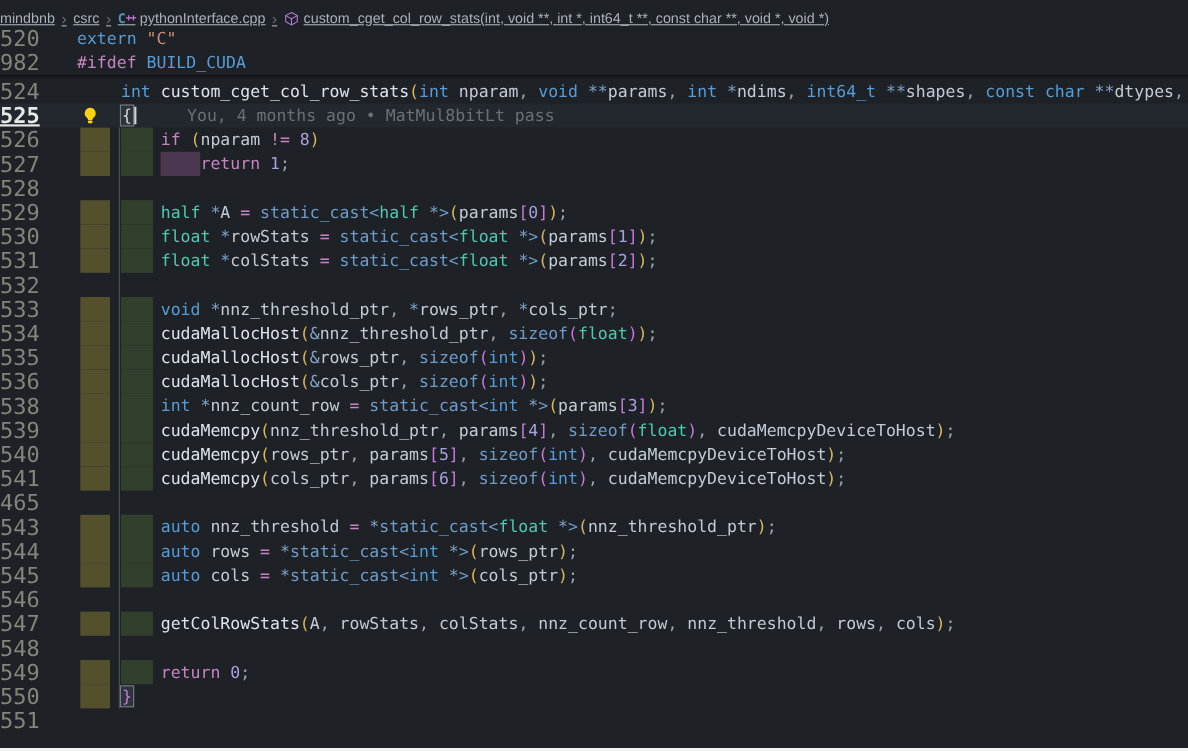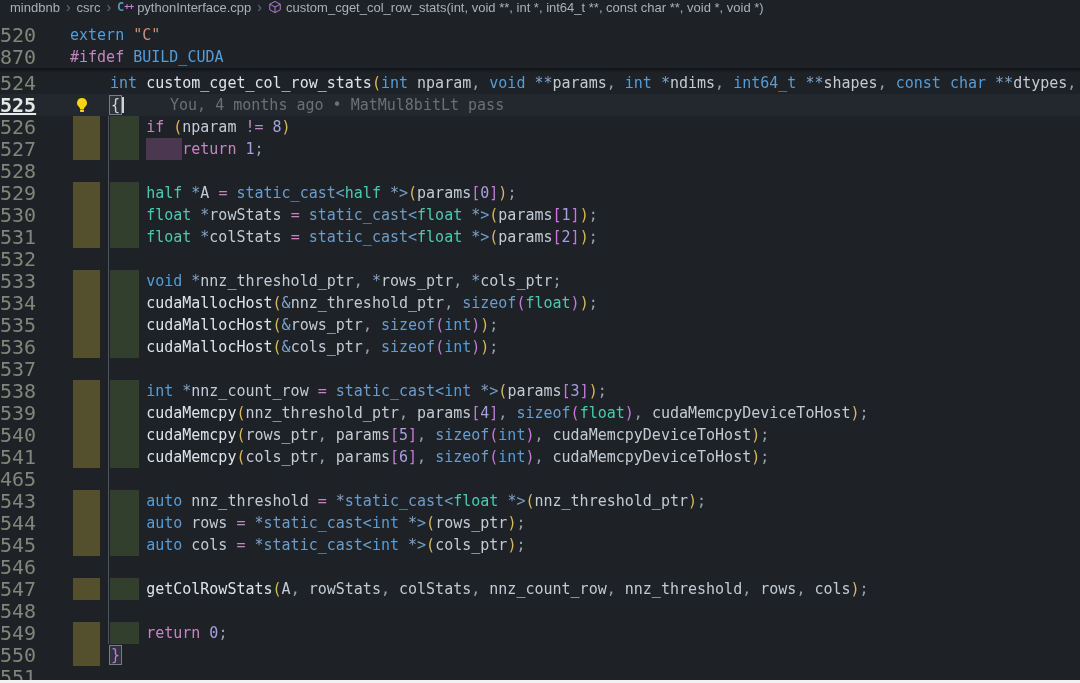--- a/index.html
+++ b/index.html
@@ -26,25 +26,25 @@
     --guide:#4d545c;
   }
   html,body{margin:0;padding:0;}
   body{
     width:1080px;height:683px;overflow:hidden;position:relative;
     background:var(--background);
     font-family:"DejaVu Sans Mono",monospace;
   }
   
   .breadcrumb{
-    height:24px;display:flex;align-items:flex-start;
-    padding-left:10px;
+    height:24px;display:flex;align-items:flex-end;
     font-family:"Liberation Sans","DejaVu Sans",sans-serif;
     font-size:13px;color:var(--breadcrumb-text);
     white-space:nowrap;
+    text-decoration:underline;
   }
   .bc-item{cursor:pointer;}
   .bc-sep{color:#6a7076;margin:0 6px;font-size:14px;line-height:1;}
   .cpp-icon{margin-right:4px;font-family:"DejaVu Sans Mono",monospace;font-size:12px;font-weight:bold;color:#519aba;}
   .cpp-icon .pp{color:#c679dd;font-size:9px;vertical-align:2px;letter-spacing:-1px;}
   .symbol-icon{margin-right:4px;display:inline-flex;align-items:center;}
   
   .rows{position:relative;}
   .row{
     position:relative;height:22px;line-height:22px;
@@ -108,38 +108,37 @@
       <path d="M8 1.6 L14 4.8 L14 11.2 L8 14.4 L2 11.2 L2 4.8 Z"></path>
       <path d="M2 4.8 L8 8 L14 4.8"></path>
       <path d="M8 14.4 L8 8"></path>
     </svg>
   </span>
   <span class="bc-item">custom_cget_col_row_stats(int, void **, int *, int64_t **, const char **, void *, void *)</span>
 </div>
 
 <div class="rows">
     <div class="row sticky"><div class="ln">520</div><div class="code"><span class="tk-kw">extern</span><span> </span><span class="tk-str">"C"</span></div></div>
-    <div class="row sticky shadow-below"><div class="ln">870</div><div class="code"><span class="tk-ctl">#ifdef</span><span> </span><span class="tk-kw">BUILD_CUDA</span></div></div>
+    <div class="row sticky shadow-below"><div class="ln">982</div><div class="code"><span class="tk-ctl">#ifdef</span><span> </span><span class="tk-kw">BUILD_CUDA</span></div></div>
     <div class="row"><div class="ln">524</div><div class="code"><span class="tk-kw">int</span><span> </span><span class="tk-fn">custom_cget_col_row_stats</span><span class="tk-b1">(</span><span class="tk-kw">int</span><span> </span><span class="tk-var">nparam</span><span class="tk-pun">,</span><span> </span><span class="tk-kw">void</span><span> </span><span class="tk-star">**</span><span class="tk-var">params</span><span class="tk-pun">,</span><span> </span><span class="tk-kw">int</span><span> </span><span class="tk-star">*</span><span class="tk-var">ndims</span><span class="tk-pun">,</span><span> </span><span class="tk-kw">int64_t</span><span> </span><span class="tk-star">**</span><span class="tk-var">shapes</span><span class="tk-pun">,</span><span> </span><span class="tk-kw">const</span><span> </span><span class="tk-kw">char</span><span> </span><span class="tk-star">**</span><span class="tk-var">dtypes</span><span class="tk-pun">,</span></div></div>
     <div class="row current"><div class="bulb"><svg width="16" height="16" viewBox="0 0 16 16">
           <path d="M8 1a5 5 0 0 0-3.2 8.8c.6.5 1.2 1.4 1.2 2.2h4c0-.8.6-1.7 1.2-2.2A5 5 0 0 0 8 1z" fill="#ffd210"></path>
           <rect x="6" y="12.6" width="4" height="2.4" rx="0.7" fill="#ffd210"></rect>
         </svg></div><div class="ln">525</div><div class="code"><span class="tk-bx1">{</span><span class="cursor"></span><span class="blame">You, 4 months ago • MatMul8bitLt pass</span></div></div>
     <div class="row"><div class="olive"></div><div class="green"></div><div class="ln">526</div><div class="code"><span>    </span><span class="tk-ctl">if</span><span> </span><span class="tk-b1">(</span><span class="tk-var">nparam</span><span> </span><span class="tk-op">!=</span><span> </span><span class="tk-num">8</span><span class="tk-b1">)</span></div></div>
     <div class="row"><div class="olive"></div><div class="green"></div><div class="purple"></div><div class="ln">527</div><div class="code"><span>        </span><span class="tk-ctl">return</span><span> </span><span class="tk-num">1</span><span class="tk-pun">;</span></div></div>
     <div class="row"><div class="ln">528</div><div class="code"></div></div>
     <div class="row"><div class="olive"></div><div class="green"></div><div class="ln">529</div><div class="code"><span>    </span><span class="tk-type">half</span><span> </span><span class="tk-star">*</span><span class="tk-var">A</span><span> </span><span class="tk-op">=</span><span> </span><span class="tk-cast">static_cast&lt;</span><span class="tk-type">half</span><span> </span><span class="tk-star">*</span><span class="tk-cast">&gt;</span><span class="tk-b1">(</span><span class="tk-var">params</span><span class="tk-b2">[</span><span class="tk-num">0</span><span class="tk-b2">]</span><span class="tk-b1">)</span><span class="tk-pun">;</span></div></div>
     <div class="row"><div class="olive"></div><div class="green"></div><div class="ln">530</div><div class="code"><span>    </span><span class="tk-type">float</span><span> </span><span class="tk-star">*</span><span class="tk-var">rowStats</span><span> </span><span class="tk-op">=</span><span> </span><span class="tk-cast">static_cast&lt;</span><span class="tk-type">float</span><span> </span><span class="tk-star">*</span><span class="tk-cast">&gt;</span><span class="tk-b1">(</span><span class="tk-var">params</span><span class="tk-b2">[</span><span class="tk-num">1</span><span class="tk-b2">]</span><span class="tk-b1">)</span><span class="tk-pun">;</span></div></div>
     <div class="row"><div class="olive"></div><div class="green"></div><div class="ln">531</div><div class="code"><span>    </span><span class="tk-type">float</span><span> </span><span class="tk-star">*</span><span class="tk-var">colStats</span><span> </span><span class="tk-op">=</span><span> </span><span class="tk-cast">static_cast&lt;</span><span class="tk-type">float</span><span> </span><span class="tk-star">*</span><span class="tk-cast">&gt;</span><span class="tk-b1">(</span><span class="tk-var">params</span><span class="tk-b2">[</span><span class="tk-num">2</span><span class="tk-b2">]</span><span class="tk-b1">)</span><span class="tk-pun">;</span></div></div>
     <div class="row"><div class="ln">532</div><div class="code"></div></div>
     <div class="row"><div class="olive"></div><div class="green"></div><div class="ln">533</div><div class="code"><span>    </span><span class="tk-kw">void</span><span> </span><span class="tk-star">*</span><span class="tk-var">nnz_threshold_ptr</span><span class="tk-pun">,</span><span> </span><span class="tk-star">*</span><span class="tk-var">rows_ptr</span><span class="tk-pun">,</span><span> </span><span class="tk-star">*</span><span class="tk-var">cols_ptr</span><span class="tk-pun">;</span></div></div>
     <div class="row"><div class="olive"></div><div class="green"></div><div class="ln">534</div><div class="code"><span>    </span><span class="tk-fn">cudaMallocHost</span><span class="tk-b1">(</span><span class="tk-star">&amp;</span><span class="tk-var">nnz_threshold_ptr</span><span class="tk-pun">,</span><span> </span><span class="tk-cast">sizeof</span><span class="tk-b2">(</span><span class="tk-type">float</span><span class="tk-b2">)</span><span class="tk-b1">)</span><span class="tk-pun">;</span></div></div>
     <div class="row"><div class="olive"></div><div class="green"></div><div class="ln">535</div><div class="code"><span>    </span><span class="tk-fn">cudaMallocHost</span><span class="tk-b1">(</span><span class="tk-star">&amp;</span><span class="tk-var">rows_ptr</span><span class="tk-pun">,</span><span> </span><span class="tk-cast">sizeof</span><span class="tk-b2">(</span><span class="tk-kw">int</span><span class="tk-b2">)</span><span class="tk-b1">)</span><span class="tk-pun">;</span></div></div>
     <div class="row"><div class="olive"></div><div class="green"></div><div class="ln">536</div><div class="code"><span>    </span><span class="tk-fn">cudaMallocHost</span><span class="tk-b1">(</span><span class="tk-star">&amp;</span><span class="tk-var">cols_ptr</span><span class="tk-pun">,</span><span> </span><span class="tk-cast">sizeof</span><span class="tk-b2">(</span><span class="tk-kw">int</span><span class="tk-b2">)</span><span class="tk-b1">)</span><span class="tk-pun">;</span></div></div>
-    <div class="row"><div class="ln">537</div><div class="code"></div></div>
     <div class="row"><div class="olive"></div><div class="green"></div><div class="ln">538</div><div class="code"><span>    </span><span class="tk-kw">int</span><span> </span><span class="tk-star">*</span><span class="tk-var">nnz_count_row</span><span> </span><span class="tk-op">=</span><span> </span><span class="tk-cast">static_cast&lt;</span><span class="tk-kw">int</span><span> </span><span class="tk-star">*</span><span class="tk-cast">&gt;</span><span class="tk-b1">(</span><span class="tk-var">params</span><span class="tk-b2">[</span><span class="tk-num">3</span><span class="tk-b2">]</span><span class="tk-b1">)</span><span class="tk-pun">;</span></div></div>
     <div class="row"><div class="olive"></div><div class="green"></div><div class="ln">539</div><div class="code"><span>    </span><span class="tk-fn">cudaMemcpy</span><span class="tk-b1">(</span><span class="tk-var">nnz_threshold_ptr</span><span class="tk-pun">,</span><span> </span><span class="tk-var">params</span><span class="tk-b2">[</span><span class="tk-num">4</span><span class="tk-b2">]</span><span class="tk-pun">,</span><span> </span><span class="tk-cast">sizeof</span><span class="tk-b2">(</span><span class="tk-type">float</span><span class="tk-b2">)</span><span class="tk-pun">,</span><span> </span><span class="tk-var">cudaMemcpyDeviceToHost</span><span class="tk-b1">)</span><span class="tk-pun">;</span></div></div>
     <div class="row"><div class="olive"></div><div class="green"></div><div class="ln">540</div><div class="code"><span>    </span><span class="tk-fn">cudaMemcpy</span><span class="tk-b1">(</span><span class="tk-var">rows_ptr</span><span class="tk-pun">,</span><span> </span><span class="tk-var">params</span><span class="tk-b2">[</span><span class="tk-num">5</span><span class="tk-b2">]</span><span class="tk-pun">,</span><span> </span><span class="tk-cast">sizeof</span><span class="tk-b2">(</span><span class="tk-kw">int</span><span class="tk-b2">)</span><span class="tk-pun">,</span><span> </span><span class="tk-var">cudaMemcpyDeviceToHost</span><span class="tk-b1">)</span><span class="tk-pun">;</span></div></div>
     <div class="row"><div class="olive"></div><div class="green"></div><div class="ln">541</div><div class="code"><span>    </span><span class="tk-fn">cudaMemcpy</span><span class="tk-b1">(</span><span class="tk-var">cols_ptr</span><span class="tk-pun">,</span><span> </span><span class="tk-var">params</span><span class="tk-b2">[</span><span class="tk-num">6</span><span class="tk-b2">]</span><span class="tk-pun">,</span><span> </span><span class="tk-cast">sizeof</span><span class="tk-b2">(</span><span class="tk-kw">int</span><span class="tk-b2">)</span><span class="tk-pun">,</span><span> </span><span class="tk-var">cudaMemcpyDeviceToHost</span><span class="tk-b1">)</span><span class="tk-pun">;</span></div></div>
     <div class="row"><div class="ln">465</div><div class="code"></div></div>
     <div class="row"><div class="olive"></div><div class="green"></div><div class="ln">543</div><div class="code"><span>    </span><span class="tk-kw">auto</span><span> </span><span class="tk-var">nnz_threshold</span><span> </span><span class="tk-op">=</span><span> </span><span class="tk-star">*</span><span class="tk-cast">static_cast&lt;</span><span class="tk-type">float</span><span> </span><span class="tk-star">*</span><span class="tk-cast">&gt;</span><span class="tk-b1">(</span><span class="tk-var">nnz_threshold_ptr</span><span class="tk-b1">)</span><span class="tk-pun">;</span></div></div>
     <div class="row"><div class="olive"></div><div class="green"></div><div class="ln">544</div><div class="code"><span>    </span><span class="tk-kw">auto</span><span> </span><span class="tk-var">rows</span><span> </span><span class="tk-op">=</span><span> </span><span class="tk-star">*</span><span class="tk-cast">static_cast&lt;</span><span class="tk-kw">int</span><span> </span><span class="tk-star">*</span><span class="tk-cast">&gt;</span><span class="tk-b1">(</span><span class="tk-var">rows_ptr</span><span class="tk-b1">)</span><span class="tk-pun">;</span></div></div>
     <div class="row"><div class="olive"></div><div class="green"></div><div class="ln">545</div><div class="code"><span>    </span><span class="tk-kw">auto</span><span> </span><span class="tk-var">cols</span><span> </span><span class="tk-op">=</span><span> </span><span class="tk-star">*</span><span class="tk-cast">static_cast&lt;</span><span class="tk-kw">int</span><span> </span><span class="tk-star">*</span><span class="tk-cast">&gt;</span><span class="tk-b1">(</span><span class="tk-var">cols_ptr</span><span class="tk-b1">)</span><span class="tk-pun">;</span></div></div>
     <div class="row"><div class="ln">546</div><div class="code"></div></div>
     <div class="row"><div class="olive"></div><div class="green"></div><div class="ln">547</div><div class="code"><span>    </span><span class="tk-fn">getColRowStats</span><span class="tk-b1">(</span><span class="tk-var">A</span><span class="tk-pun">,</span><span> </span><span class="tk-var">rowStats</span><span class="tk-pun">,</span><span> </span><span class="tk-var">colStats</span><span class="tk-pun">,</span><span> </span><span class="tk-var">nnz_count_row</span><span class="tk-pun">,</span><span> </span><span class="tk-var">nnz_threshold</span><span class="tk-pun">,</span><span> </span><span class="tk-var">rows</span><span class="tk-pun">,</span><span> </span><span class="tk-var">cols</span><span class="tk-b1">)</span><span class="tk-pun">;</span></div></div>

